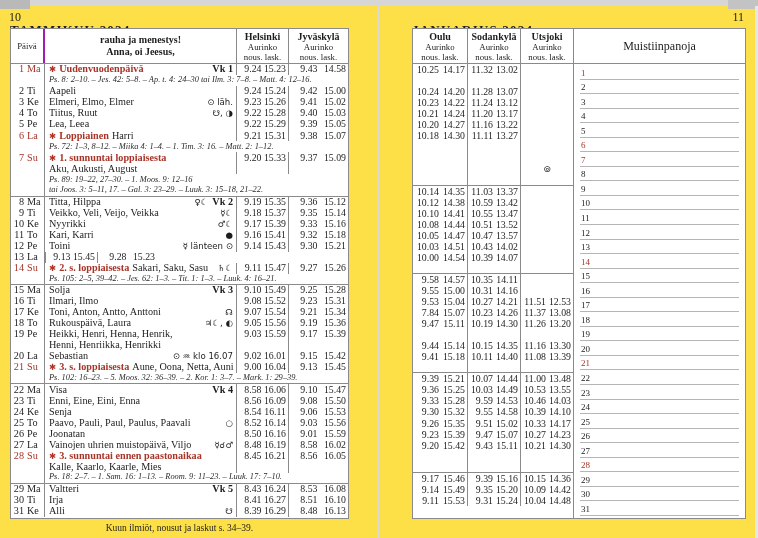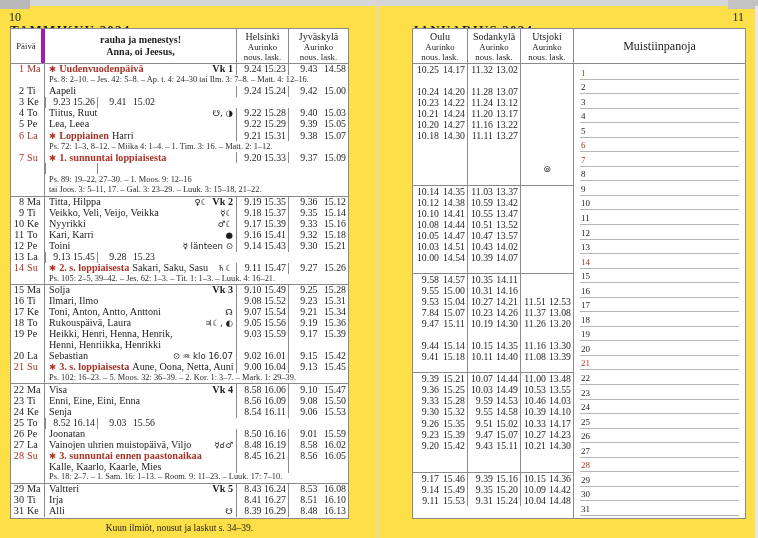--- a/index.html
+++ b/index.html
@@ -22,47 +22,47 @@
   .ptitle{position:absolute;top:16px;font-size:13px;letter-spacing:1.2px;font-weight:600}
   .ptitle-l{left:10px;width:339px}
   .ptitle-r{left:33px;width:334px}
 
   .tbl{position:absolute;top:22px;border:1px solid #8a8a8a;box-sizing:border-box;background:#fff}
   .ltable{left:10px;width:339px;height:491px}
   .rtable{left:33px;width:334px;height:491px}
 
   .thead{display:flex;height:35px;border-bottom:1px solid #8a8a8a;box-sizing:border-box}
   .hcell{display:flex;flex-direction:column;justify-content:center;text-align:center;box-sizing:border-box}
-  .hcity{font-weight:normal;font-size:10px;line-height:11px}
+  .hcity{font-weight:bold;font-size:10px;line-height:11px}
   .hsub{font-size:8.8px;line-height:10px}
   .hunits{font-size:8.8px;line-height:10px}
   .hquote{font-weight:bold;font-size:10px;line-height:12px}
   .bl{border-left:1px solid #8a8a8a}
-  .br{border-right:4px solid #a21caf}
+  .br{border-right:2px solid #a21caf}
 
   .lbody{position:absolute;left:0;top:35px;right:0;bottom:0;overflow:hidden}
   .lrow{display:flex;height:11.05px;box-sizing:border-box;font-size:10.2px;line-height:10.6px;align-items:stretch}
   .lrow.sep{border-bottom:1px solid #8a8a8a}
   .cp{width:34px;border-right:1px solid #8a8a8a;display:flex;justify-content:flex-end;align-items:center;
       padding-right:2px;box-sizing:border-box}
   .dnum{min-width:13px;text-align:right}
   .wd{width:16px;margin-left:3px;text-align:left}
   .red{color:#a63428}
   .cn,.cc{width:191px;display:flex;align-items:center;padding:0 3px 0 4px;box-sizing:border-box;
       white-space:nowrap;overflow:hidden}
   .star{color:#b03227;margin-right:3px;font-size:8.5px;font-family:"DejaVu Sans",sans-serif}
   .rtxt{color:#a63428;font-weight:bold;margin-right:3px}
   .rowr{margin-left:auto;display:flex;gap:4px}
   .sym{font-family:"DejaVu Sans",sans-serif;font-size:8.6px}
   .wk{font-weight:bold}
   .tc{display:flex;align-items:center;box-sizing:border-box;padding:0 2px;font-size:9.8px;gap:2px}
   .tc span{flex:1;text-align:right}
   .ct{width:52px;border-left:1px solid #8a8a8a}
   .cj{width:60px;border-left:1px solid #8a8a8a}
-  .cs{width:303px;font-size:8.4px;display:flex;align-items:center;
+  .cs{width:303px;font-style:italic;font-size:8.4px;display:flex;align-items:center;
       padding-left:4px;box-sizing:border-box;white-space:nowrap;overflow:hidden;color:#2a2a2a}
 
   .caption{position:absolute;top:517px;left:10px;width:339px;text-align:center;font-size:9.5px}
 
   .rtimes{position:absolute;left:0;top:35px;width:160px;bottom:0;overflow:hidden}
   .rrow{display:flex;height:11.05px;box-sizing:border-box;width:160px}
   .rrow.sep{border-bottom:1px solid #8a8a8a}
   .ro{width:54px}
   .rs{width:53px;border-left:1px solid #8a8a8a}
   .ru{width:53px;border-left:1px solid #8a8a8a}
@@ -146,20 +146,26 @@
             <div class="tc cj">
               <span>9.42</span>
               <span>15.00</span>
             </div>
           </div>
           <div class="lrow">
             <div class="cp">
               <span class="dnum">3</span>
               <span class="wd">Ke</span>
             </div>
+            <div class="cn">
+              <span class="ntxt">Elmeri, Elmo, Elmer</span>
+              <div class="rowr">
+                <span class="sym">⊙ läh.</span>
+              </div>
+            </div>
             <div class="tc ct">
               <span>9.23</span>
               <span>15.26</span>
             </div>
             <div class="tc cj">
               <span>9.41</span>
               <span>15.02</span>
             </div>
           </div>
           <div class="lrow">
@@ -238,20 +244,21 @@
               <span>9.20</span>
               <span>15.33</span>
             </div>
             <div class="tc cj">
               <span>9.37</span>
               <span>15.09</span>
             </div>
           </div>
           <div class="lrow">
             <div class="cp"></div>
+            <div class="cc">Aku, Aukusti, August</div>
             <div class="tc ct"></div>
             <div class="tc cj"></div>
           </div>
           <div class="lrow">
             <div class="cp"></div>
             <div class="cs">Ps. 89: 19–22, 27–30. – 1. Moos. 9: 12–16</div>
           </div>
           <div class="lrow sep">
             <div class="cp"></div>
             <div class="cs">tai Joos. 3: 5–11, 17. – Gal. 3: 23–29. – Luuk. 3: 15–18, 21–22.</div>
@@ -596,20 +603,26 @@
             </div>
             <div class="tc cj">
               <span>9.06</span>
               <span>15.53</span>
             </div>
           </div>
           <div class="lrow">
             <div class="cp">
               <span class="dnum">25</span>
               <span class="wd">To</span>
+            </div>
+            <div class="cn">
+              <span class="ntxt">Paavo, Pauli, Paul, Paulus, Paavali</span>
+              <div class="rowr">
+                <span class="sym">○</span>
+              </div>
             </div>
             <div class="tc ct">
               <span>8.52</span>
               <span>16.14</span>
             </div>
             <div class="tc cj">
               <span>9.03</span>
               <span>15.56</span>
             </div>
           </div>

